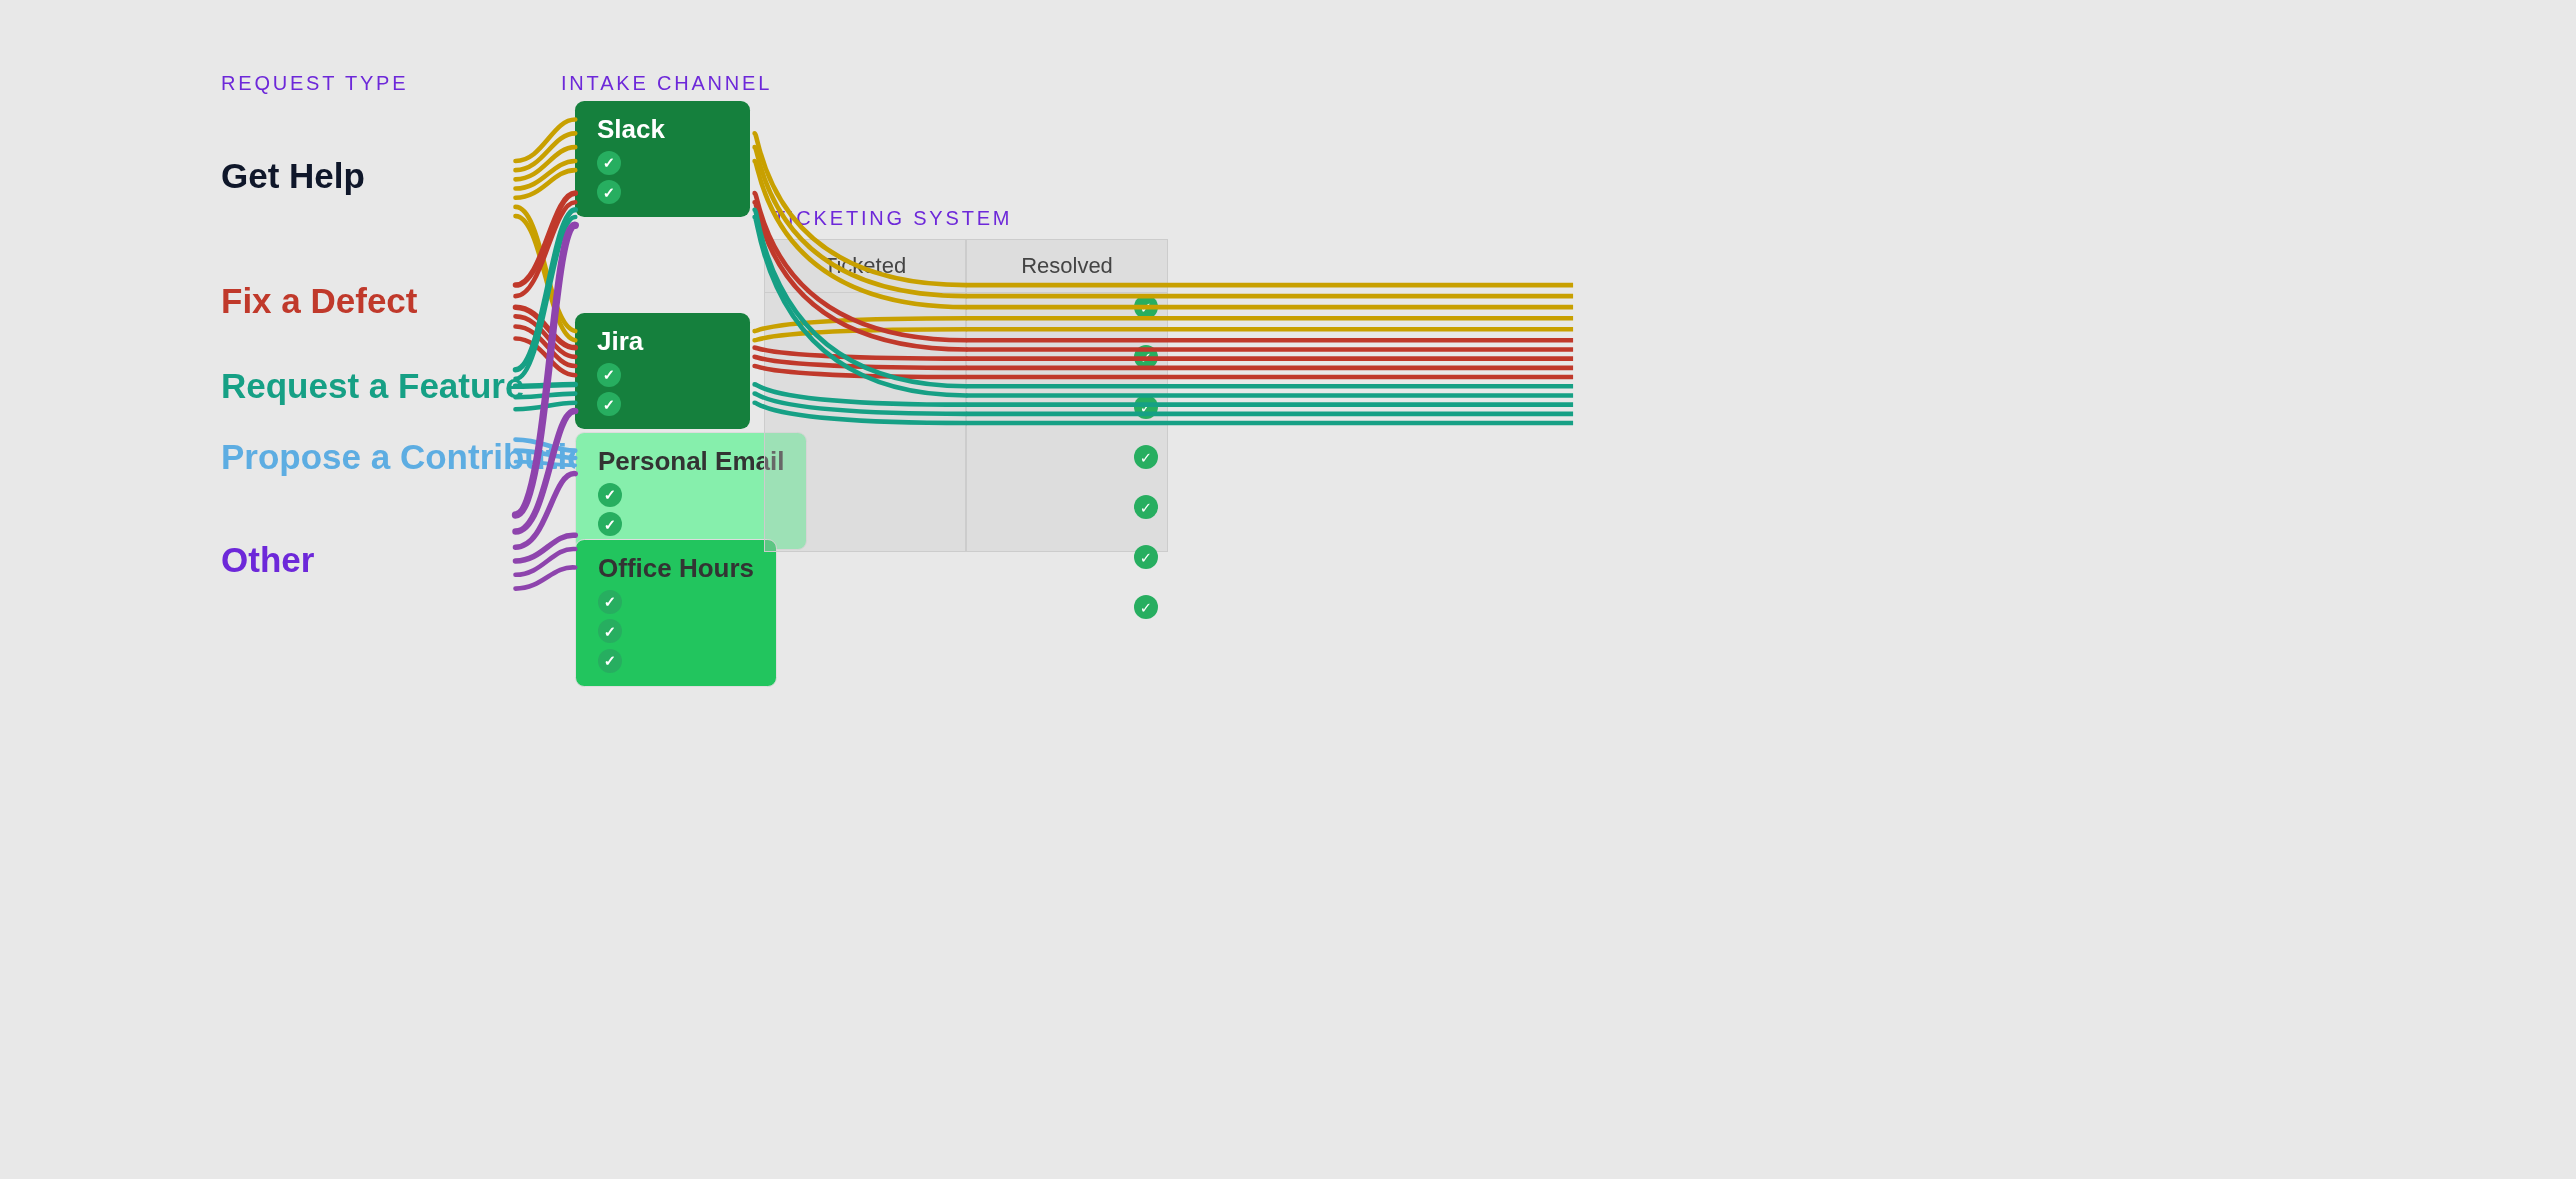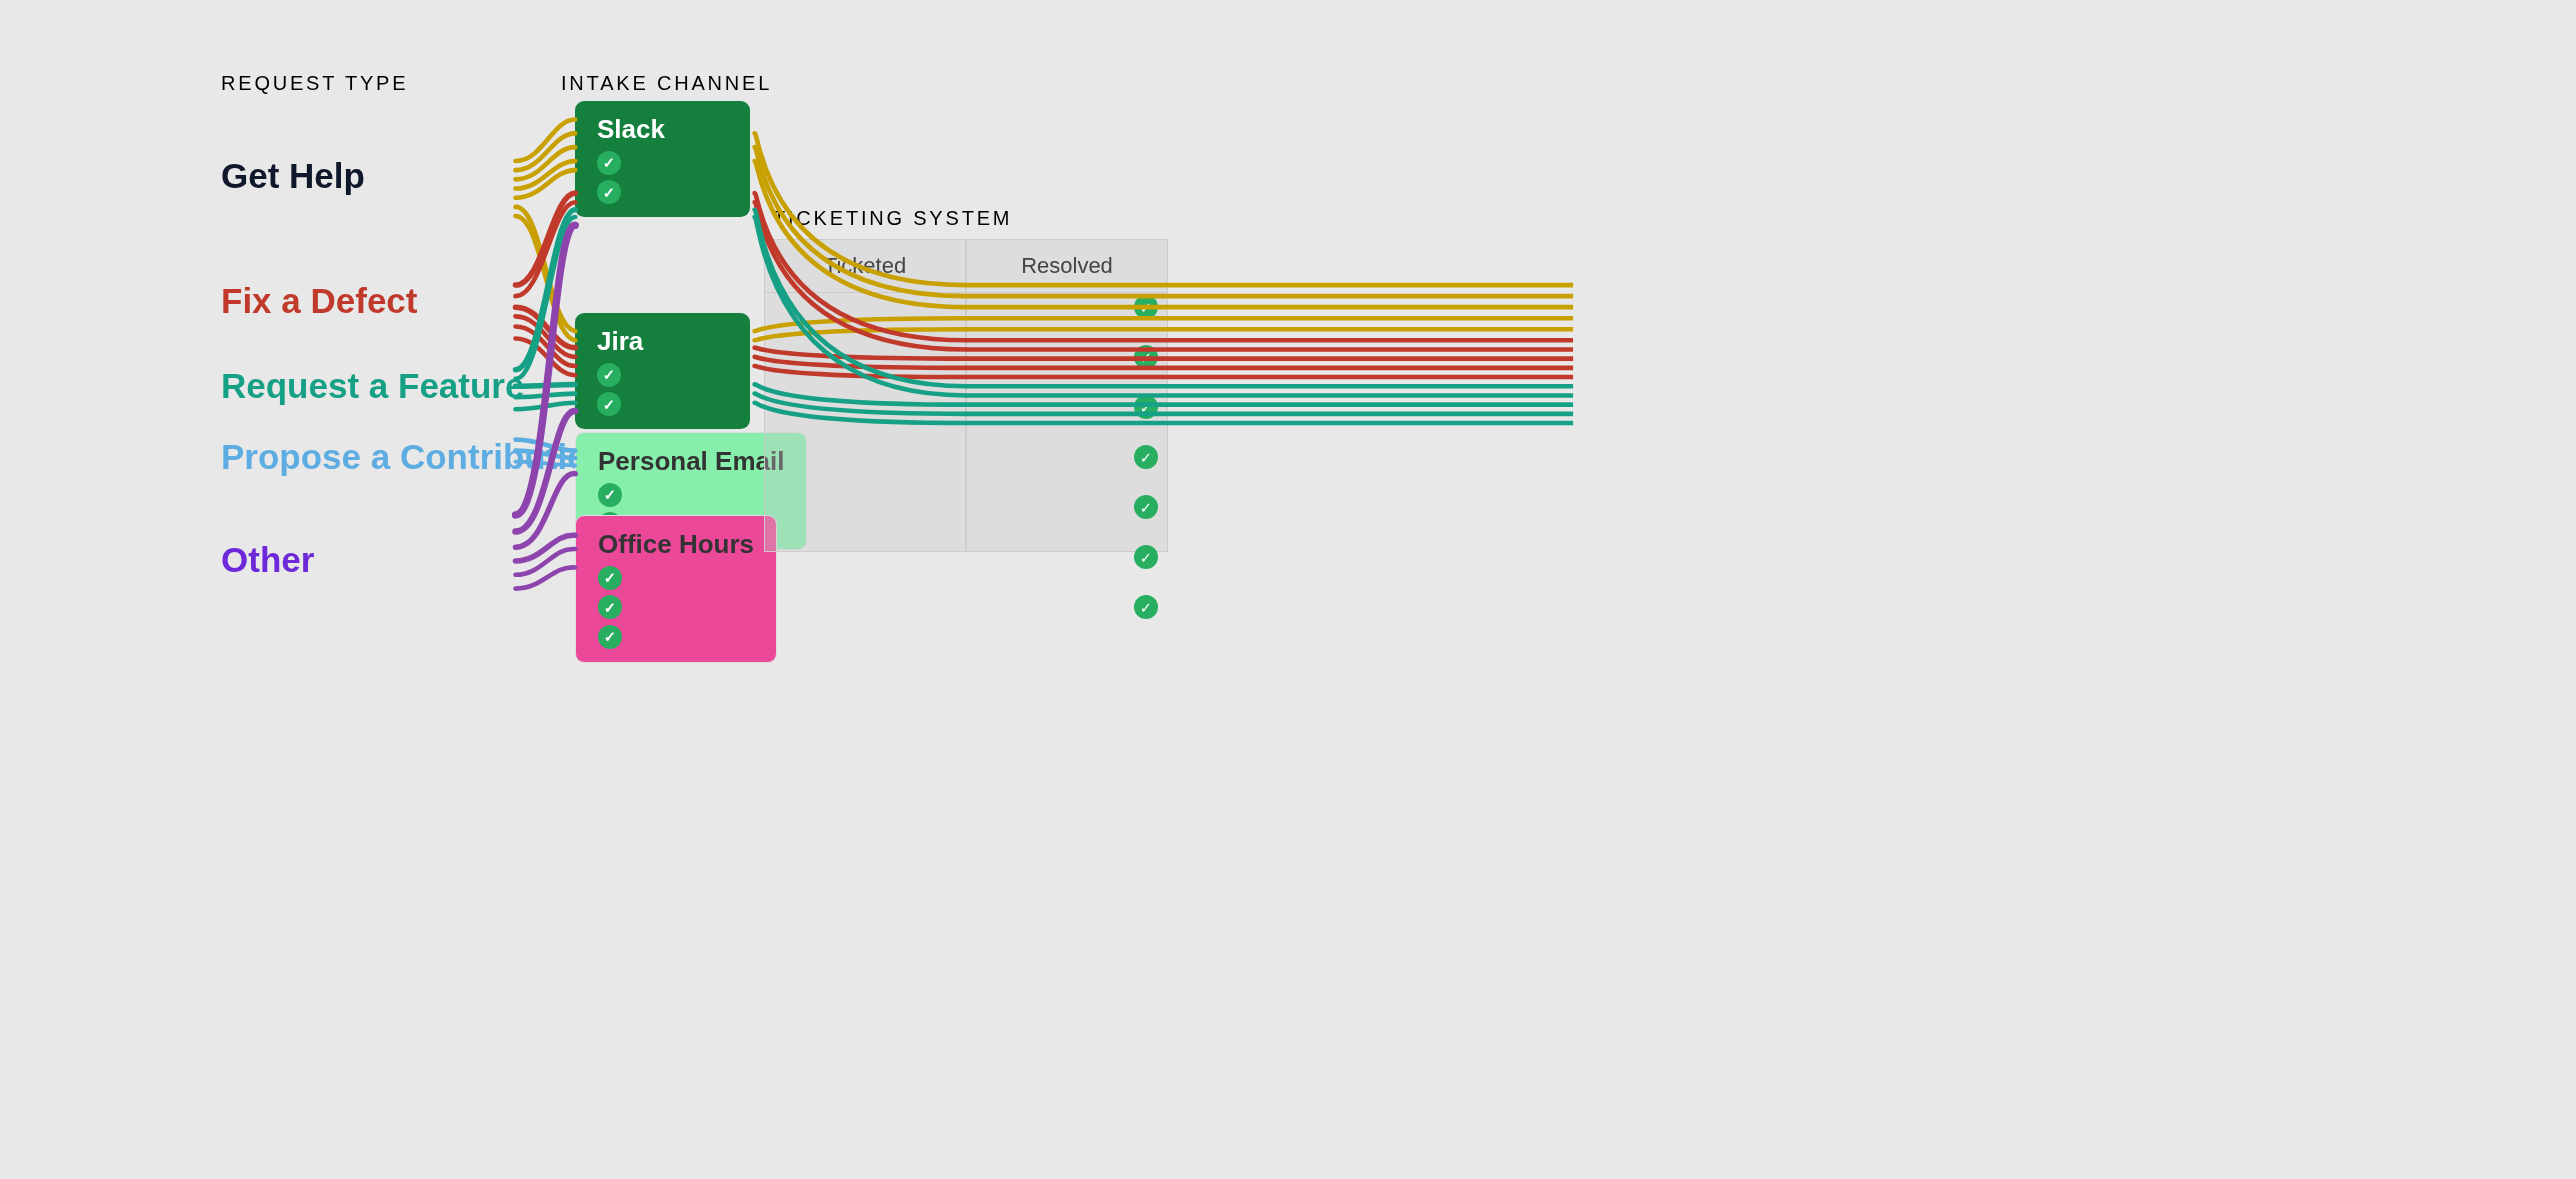--- a/index.html
+++ b/index.html
@@ -13,21 +13,21 @@
     }
     .diagram-container {
       position: absolute;
       top: 0; left: 0;
       width: 2576px;
       height: 1179px;
     }
     .section-label {
       font-size: 20px;
       letter-spacing: 2.8px;
-      color: #000000;
+      color: #6d28d9;
       font-weight: 500;
       text-transform: uppercase;
     }
     .request-type-label {
       position: absolute;
       left: 221px;
       top: 72px;
     }
     .intake-channel-label {
       position: absolute;
@@ -74,22 +74,22 @@
       border-radius: 9.2px;
       color: #333;
       font-size: 26px;
       font-weight: 600;
       padding: 13px 22px;
       min-width: 175px;
     }
     .office-hours-box {
       position: absolute;
       left: 575px;
-      top: 515px;
-      background: #ec4899;
+      top: 539px;
+      background: #22c55e;
       border: 1.8px solid #ddd;
       border-radius: 9.2px;
       color: #333;
       font-size: 26px;
       font-weight: 600;
       padding: 13px 22px;
       min-width: 175px;
       text-align: center;
     }
 

